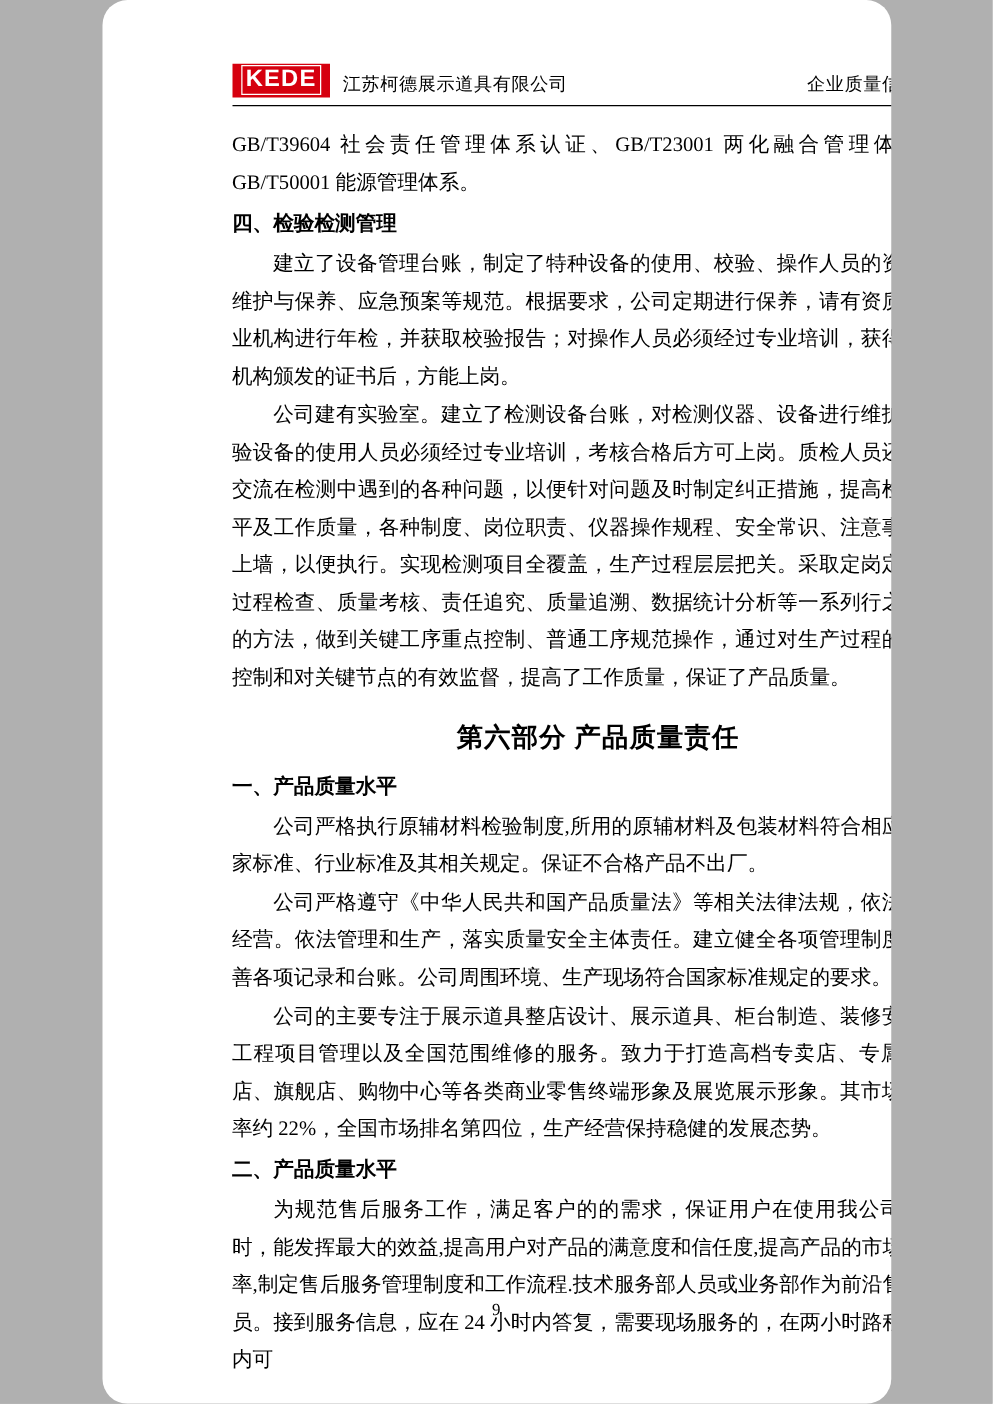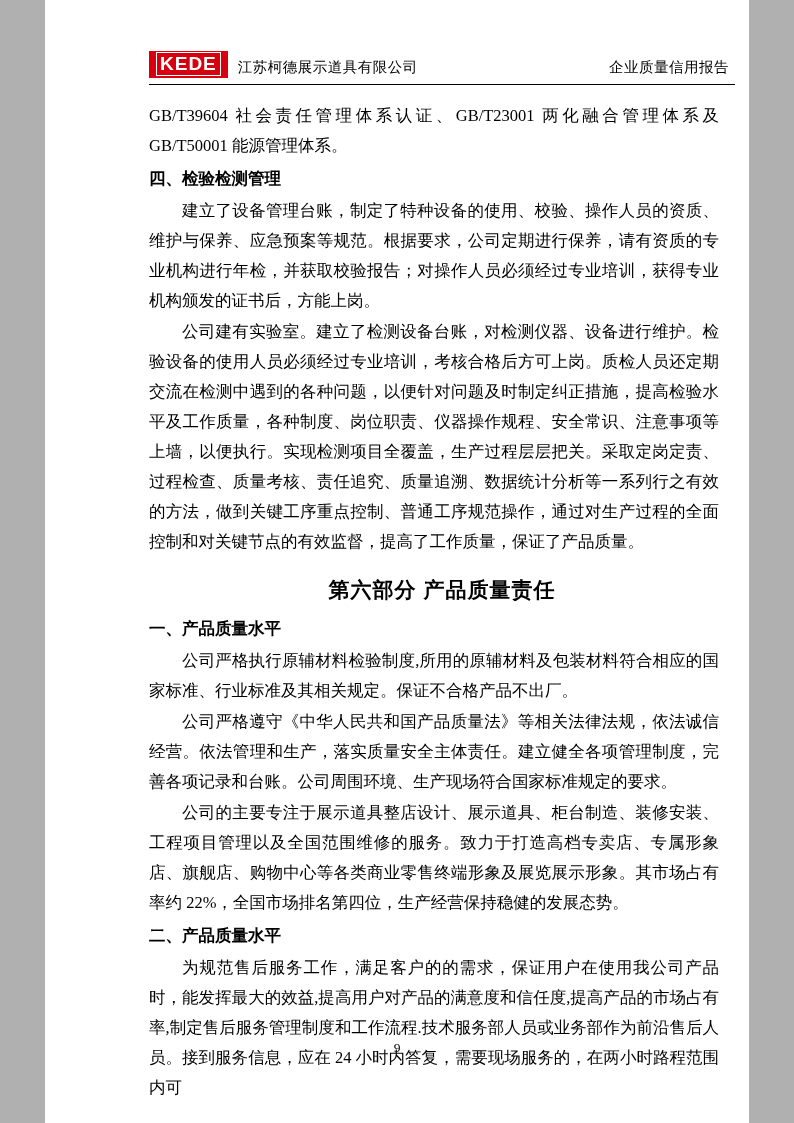--- a/index.html
+++ b/index.html
@@ -4,27 +4,28 @@
 <style>
   html, body {
     margin: 0;
     padding: 0;
     background: #b0b0b0;
   }
   body {
     font-family: "Liberation Serif", "DejaVu Serif", serif;
   }
   .page {
-    width: 704px;
+    width: 631px;
     height: 1123px;
     background: #ffffff;
     margin: 0 auto;
     position: relative;
     box-sizing: border-box;
     overflow: hidden;
+    border-radius: 20px;
   }
   .content {
     position: absolute;
     left: 104px;
     top: 40px;
     width: 586px;
   }
   
   .doc-header {
     display: flex;
@@ -93,21 +94,21 @@
     color: #000;
     font-family: Liberation Mono, monospace;
   }
   h2.part-title {
     margin: 16px 0 8px 0;
     font-size: 21px;
     line-height: 34px;
     font-weight: bold;
     text-align: center;
     color: #000;
-    font-family: Liberation Sans, sans-serif;
+    font-family: Liberation Serif, serif;
     letter-spacing: 1px;
   }
   .page-number {
     position: absolute;
     left: 0;
     right: 0;
     top: 1040px;
     text-align: center;
     font-size: 13.5px;
     color: #000;

